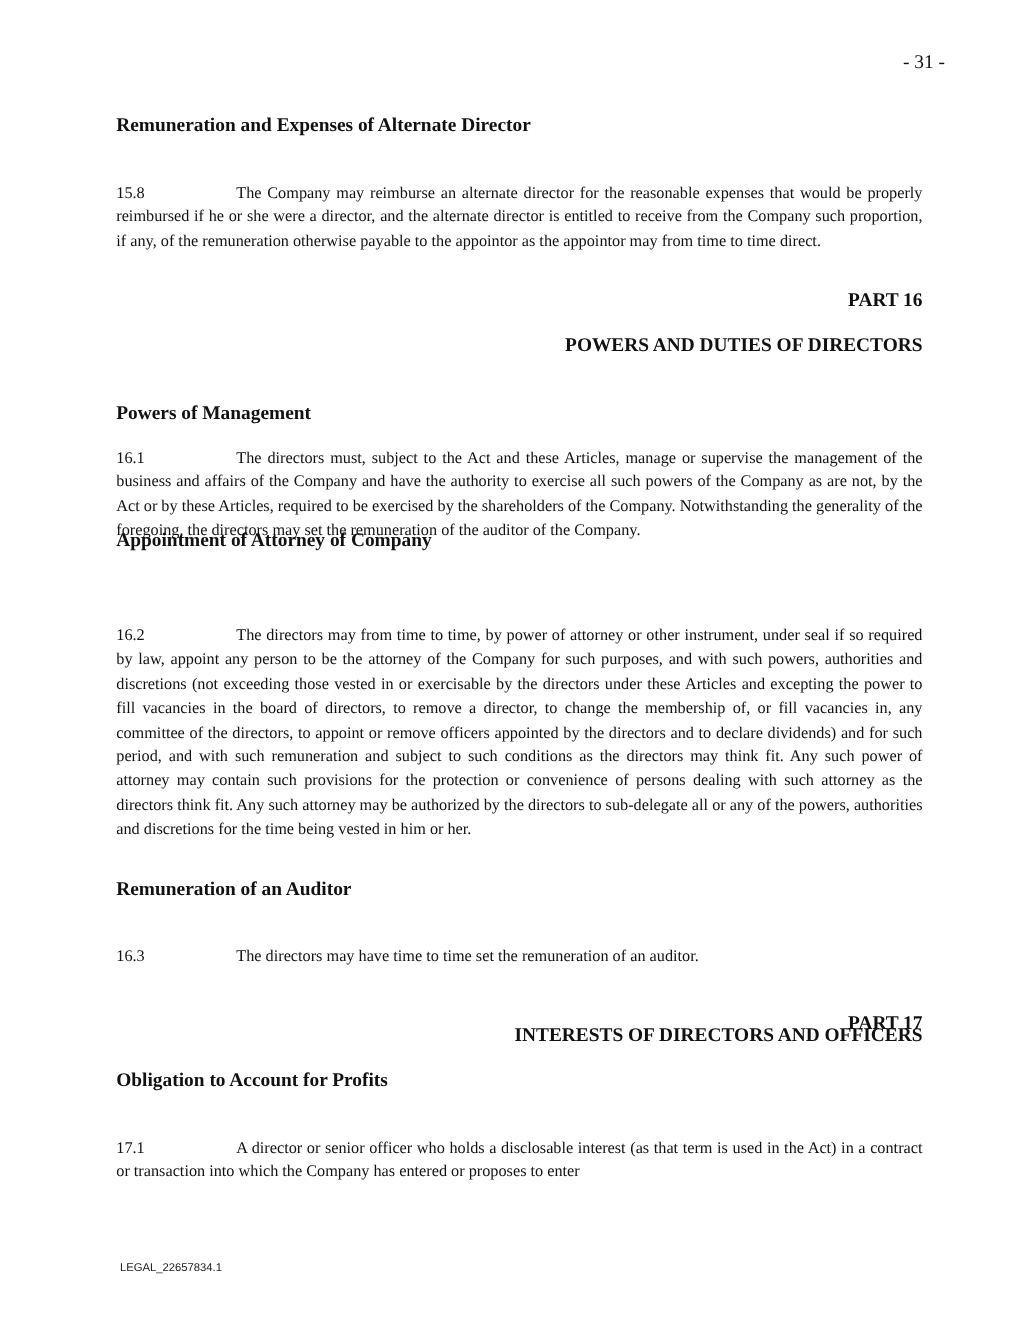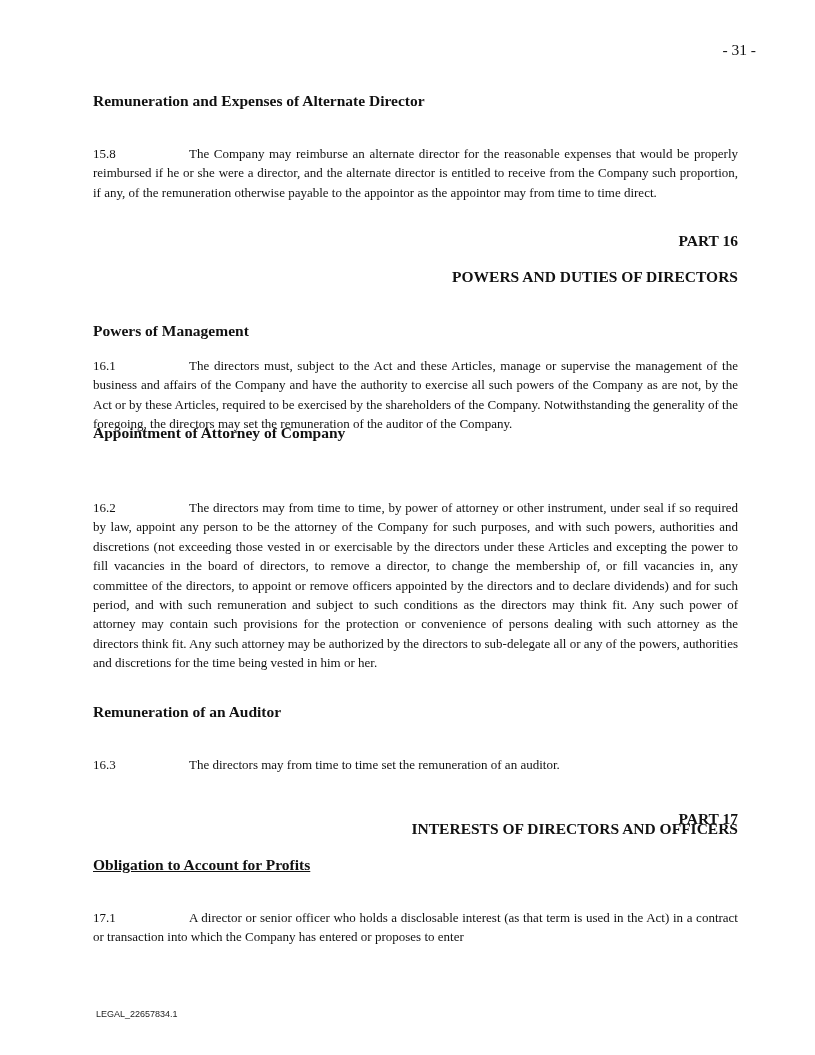--- a/index.html
+++ b/index.html
@@ -32,26 +32,26 @@
     <span class="num">16.1</span><span>The directors must, subject to the Act and these Articles, manage or supervise the management of the business and affairs of the Company and have the authority to exercise all such powers of the Company as are not, by the Act or by these Articles, required to be exercised by the shareholders of the Company.  Notwithstanding the generality of the foregoing, the directors may set the remuneration of the auditor of the Company.</span>
   </div>
 
   <div class="heading" style="top:424px;">Appointment of Attorney of Company</div>
   <div class="para" style="top:478px;">
     <span class="num">16.2</span><span>The directors may from time to time, by power of attorney or other instrument, under seal if so required by law, appoint any person to be the attorney of the Company for such purposes, and with such powers, authorities and discretions (not exceeding those vested in or exercisable by the directors under these Articles and excepting the power to fill vacancies in the board of directors, to remove a director, to change the membership of, or fill vacancies in, any committee of the directors, to appoint or remove officers appointed by the directors and to declare dividends) and for such period, and with such remuneration and subject to such conditions as the directors may think fit.  Any such power of attorney may contain such provisions for the protection or convenience of persons dealing with such attorney as the directors think fit.  Any such attorney may be authorized by the directors to sub-delegate all or any of the powers, authorities and discretions for the time being vested in him or her.</span>
   </div>
 
   <div class="heading" style="top:703px;">Remuneration of an Auditor</div>
   <div class="para" style="top:735px;">
-    <span class="num">16.3</span><span>The directors may from time to time set the remuneration of an auditor.</span>
+    <span class="num">16.3</span><span>The directors may have time to time set the remuneration of an auditor.</span>
   </div>
 
   <div class="center-heading" style="top:783px;margin-top:27px;">PART 17</div>
   <div class="center-heading" style="top:820px;">INTERESTS OF DIRECTORS AND OFFICERS</div>
 
-  <div class="heading" style="top:856px;text-decoration:underline;">Obligation to Account for Profits</div>
+  <div class="heading" style="top:856px;">Obligation to Account for Profits</div>
   <div class="para" style="top:888px;">
     <span class="num">17.1</span><span>A director or senior officer who holds a disclosable interest (as that term is used in the Act) in a contract or transaction into which the Company has entered or proposes to enter</span>
   </div>
 
 </div>
 
 <div class="footer-id">LEGAL_22657834.1</div>
 
 </body></html>

